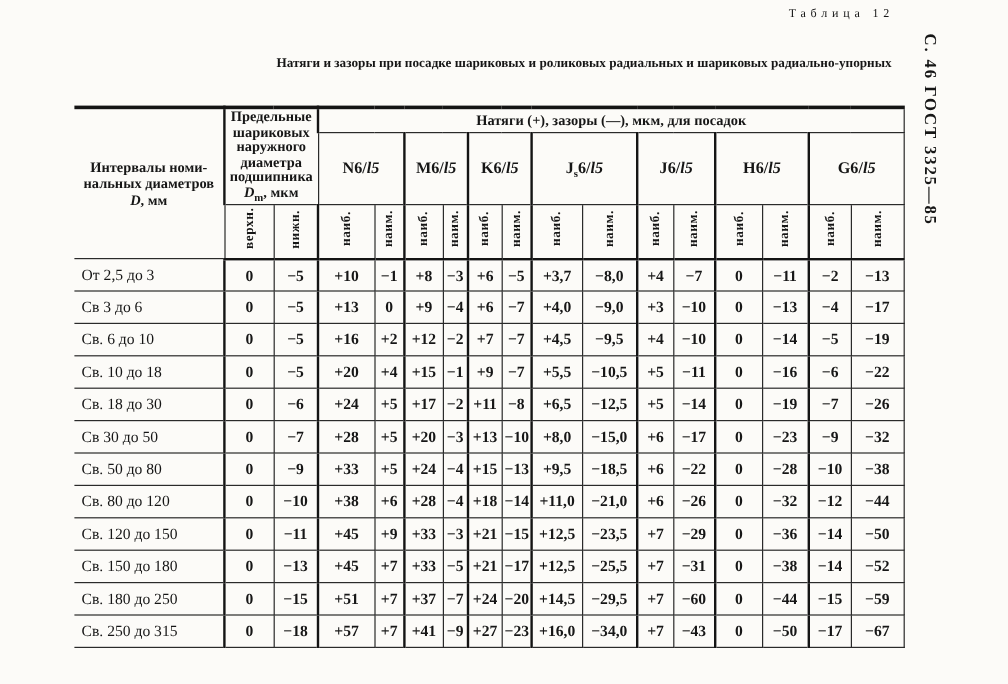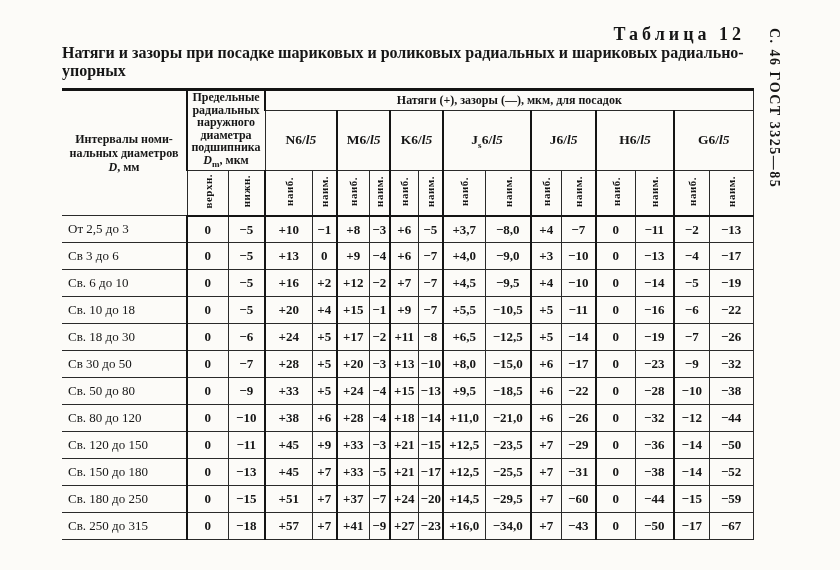--- a/index.html
+++ b/index.html
@@ -9,32 +9,32 @@
     background: #ffffff;
     color: #161616;
     position: relative;
     overflow: hidden;
   }
   .page {
     position: absolute; inset: 0;
     background: #fcfbf8;
   }
   .table-label {
-    position: absolute; top: 24px; right: 95px;
-    font-weight: bold; font-size: 18px; letter-spacing: 4px;
+    position: absolute; top: 6px; right: 95px;
+    font-weight: normal; font-size: 10px; letter-spacing: 4px;
   }
   .side-note {
     position: absolute; top: 28px; left: 766px;
     writing-mode: vertical-rl;
     font-weight: bold; font-size: 14px; letter-spacing: 1.5px;
     white-space: nowrap;
   }
   .heading {
-    position: absolute; top: 44px; left: 62px; width: 691px;
-    text-align: left; font-weight: bold; font-size: 16px;
+    position: absolute; top: 44px; left: 52px; width: 691px;
+    text-align: right; font-weight: bold; font-size: 11px;
     line-height: 18px;
   }
   table.gost {
     position: absolute; left: 62px; top: 88px;
     width: 691px;
     border-collapse: collapse;
     table-layout: fixed;
     border-top: 3px solid #141414;
     border-bottom: 1px solid #2a2a2a;
     border-right: 1px solid #2a2a2a;
@@ -108,21 +108,21 @@
     </colgroup>
     <thead>
       <tr class="band1">
         <th rowspan="3" class="c-int">
           <div>Интервалы номи-</div>
           <div>нальных диаметров</div>
           <div><i>D</i><span>, мм</span></div>
         </th>
         <th colspan="2" rowspan="2" class="c-dev grp">
           <div>Предельные</div>
-          <div>радиальных</div>
+          <div>шариковых</div>
           <div>наружного</div>
           <div>диаметра</div>
           <div>подшипника</div>
           <div><i>D</i><sub>m</sub><span>, мкм</span></div>
         </th>
         <th colspan="14" class="grp">Натяги (+), зазоры (—), мкм, для посадок</th>
       </tr>
       <tr class="band2">
         <th colspan="2" class="grp"><span>N</span><sub></sub><span>6/</span><i>l5</i></th>
         <th colspan="2" class="grp"><span>M</span><sub></sub><span>6/</span><i>l5</i></th>

